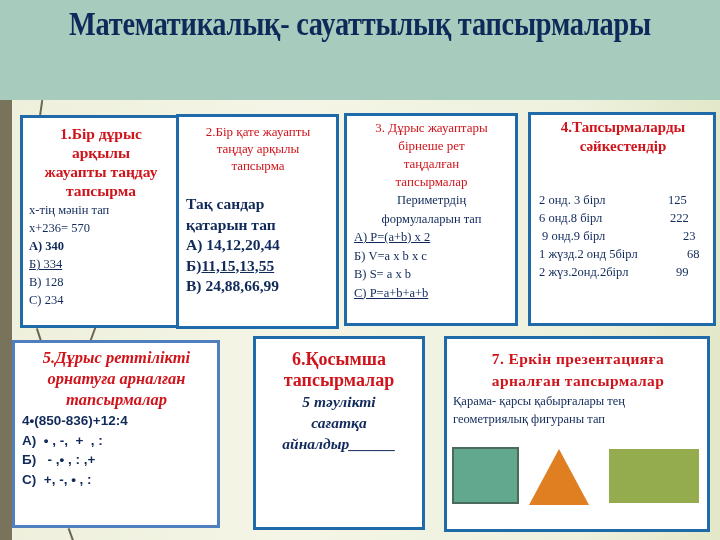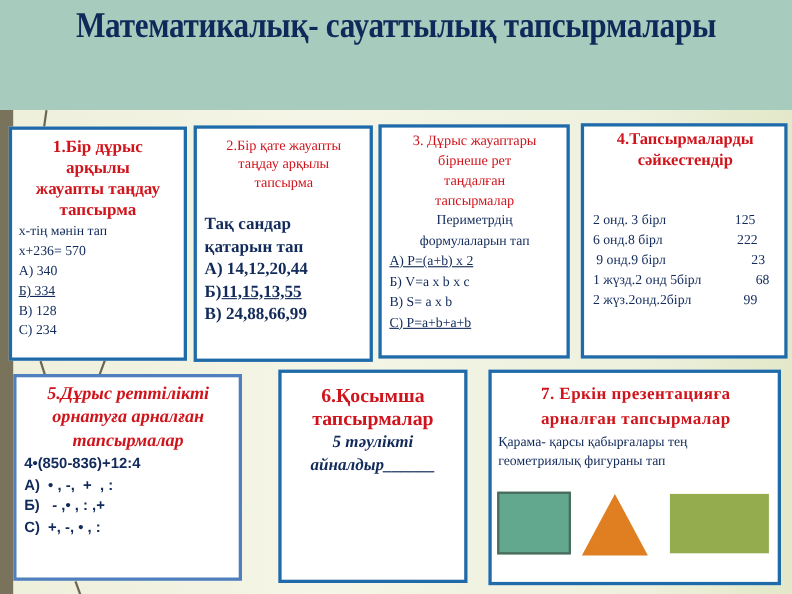--- a/index.html
+++ b/index.html
@@ -53,31 +53,31 @@
 <div class="header"></div>
 <div class="title">Математикалық- сауаттылық тапсырмалары</div>
 
 <div class="content-bg"></div>
 <div class="left-strip"></div>
 <div class="deco-line" style="left:40px; top:100px; height:18px; transform:rotate(8deg);"></div>
 <div class="deco-line" style="left:38px; top:328px; height:14px; transform:rotate(-18deg);"></div>
 <div class="deco-line" style="left:92px; top:326px; height:16px; transform:rotate(20deg);"></div>
 <div class="deco-line" style="left:70px; top:528px; height:14px; transform:rotate(-20deg);"></div>
 
-<div class="box" style="left:8px; top:115px; width:162px; height:213px; padding:4px 6px 0 6px;">
+<div class="box" style="left:20px; top:115px; width:162px; height:213px; padding:4px 6px 0 6px;">
   <div class="btitle" style="font-size:15.5px; line-height:19px; margin-top:2px;">
     <div>1.Бір дұрыс</div>
     <div>арқылы</div>
     <div>жауапты таңдау</div>
     <div>тапсырма</div>
   </div>
   <div class="btext" style="font-size:12.5px; line-height:18px; margin-top:1px; font-weight:bold;">
     <div style="font-weight:normal;">х-тің мәнін тап</div>
     <div style="font-weight:normal;">х+236= 570</div>
-    <div style="font-weight:normal;">А) 340</div>
+    <div style="font-weight:bold;">А) 340</div>
     <div class="u" style="font-weight:normal;">Б) 334</div>
     <div style="font-weight:normal;">В) 128</div>
     <div style="font-weight:normal;">С) 234</div>
   </div>
 </div>
 
 <div class="box" style="left:176px; top:114px; width:163px; height:215px; padding:4px 6px 0 7px;">
   <div class="btitle" style="font-size:13px; line-height:17px; font-weight:normal; margin-top:2px;">
     <div>2.Бір қате жауапты</div>
     <div>таңдау арқылы</div>
@@ -152,20 +152,21 @@
   </div>
 </div>
 
 <div class="box" style="left:253px; top:336px; width:172px; height:194px; padding:6px 4px 0 4px; text-align:center;">
   <div class="btitle" style="font-size:18px; line-height:21px; margin-top:4px;">
     <div>6.Қосымша</div>
     <div>тапсырмалар</div>
   </div>
   <div class="btext italic" style="font-size:15.5px; line-height:21px;">
     <div>5 тәулікті</div>
+    <div>сағатқа</div>
     <div>айналдыр______</div>
   </div>
 </div>
 
 <div class="box" style="left:444px; top:336px; width:266px; height:196px; padding:6px 4px 0 6px;">
   <div class="btitle" style="font-size:15.5px; line-height:22px; margin-top:3px; letter-spacing:0.4px;">
     <div>7. Еркін презентацияға</div>
     <div>арналған тапсырмалар</div>
   </div>
   <div class="btext" style="font-size:12.5px; line-height:18px; font-weight:normal;">

